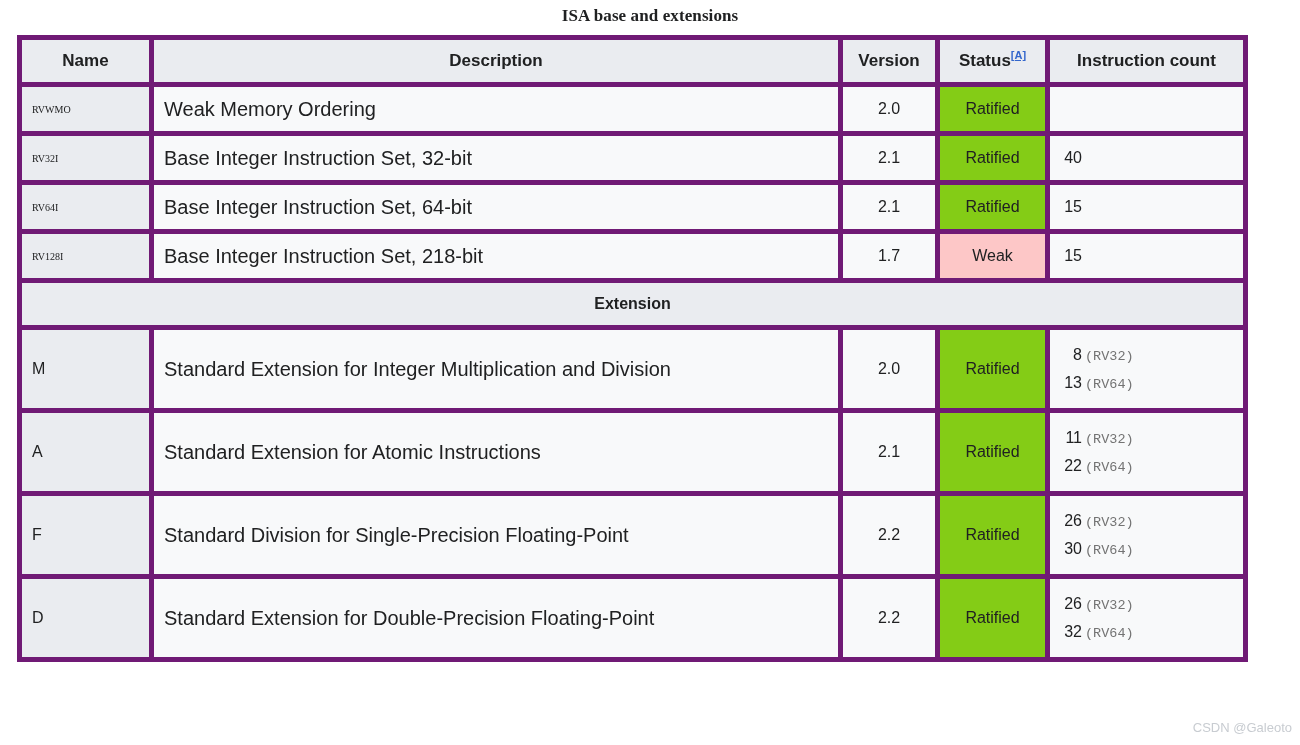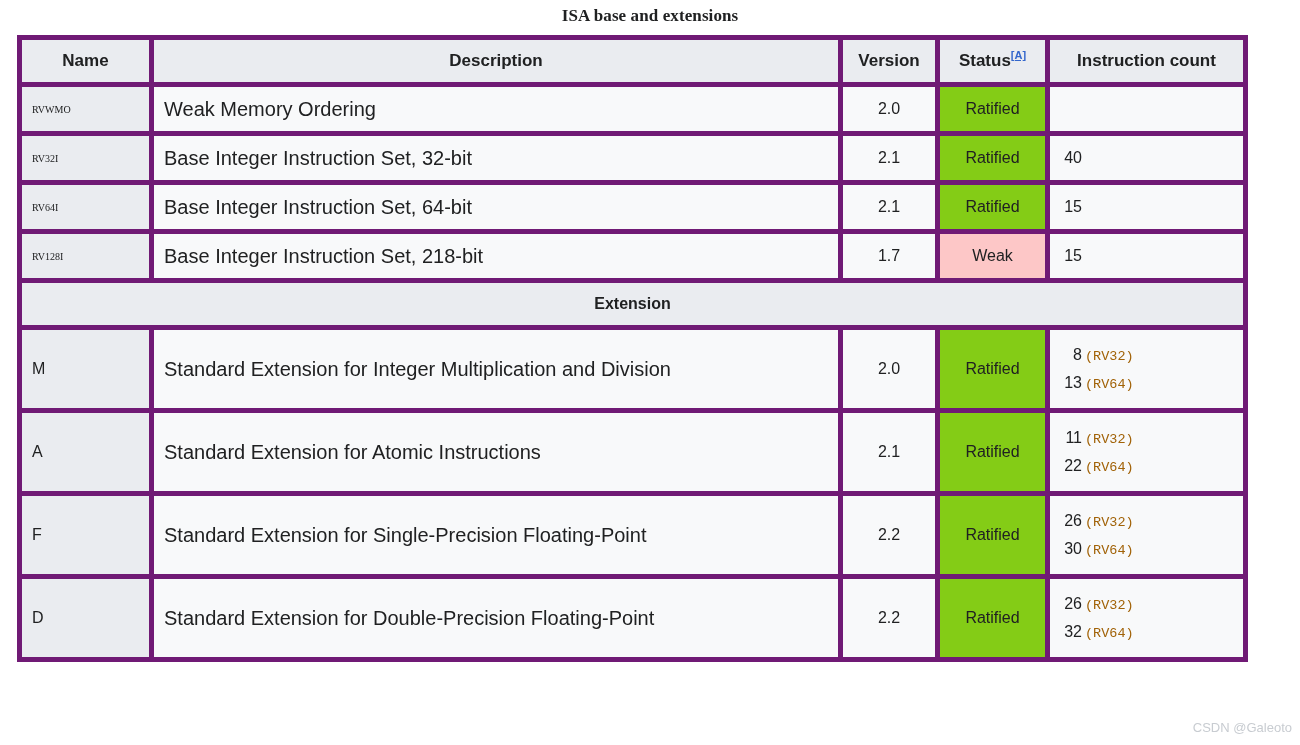--- a/index.html
+++ b/index.html
@@ -148,21 +148,21 @@
   .count-num {
     display: inline-block;
     min-width: 22px;
     text-align: right;
     font-size: 16px;
     color: #202122;
   }
   .count-tag {
     font-family: "Liberation Mono", monospace;
     font-size: 13.5px;
-    color: #a16207;
+    color: #737373;
     margin-left: 3px;
   }
 
   .watermark {
     position: absolute;
     right: 8px;
     bottom: 10px;
     font-size: 13px;
     color: #c8ccd1;
     font-family: "Liberation Sans", sans-serif;
@@ -258,21 +258,21 @@
             <td class="status-cell ratified">Ratified</td>
             <td class="count-cell">
               <div class="count-lines">
                 <span class="count-line"><span class="count-num">11</span><span class="count-tag">(RV32)</span></span>
                 <span class="count-line"><span class="count-num">22</span><span class="count-tag">(RV64)</span></span>
               </div>
             </td>
           </tr>
           <tr class="ext-row">
             <td class="name-cell sans">F</td>
-            <td class="desc-cell">Standard Extension for Single-Precision Floating-Point</td>
+            <td class="desc-cell">Standard Division for Single-Precision Floating-Point</td>
             <td class="ver-cell">2.2</td>
             <td class="status-cell ratified">Ratified</td>
             <td class="count-cell">
               <div class="count-lines">
                 <span class="count-line"><span class="count-num">26</span><span class="count-tag">(RV32)</span></span>
                 <span class="count-line"><span class="count-num">30</span><span class="count-tag">(RV64)</span></span>
               </div>
             </td>
           </tr>
           <tr class="ext-row">

